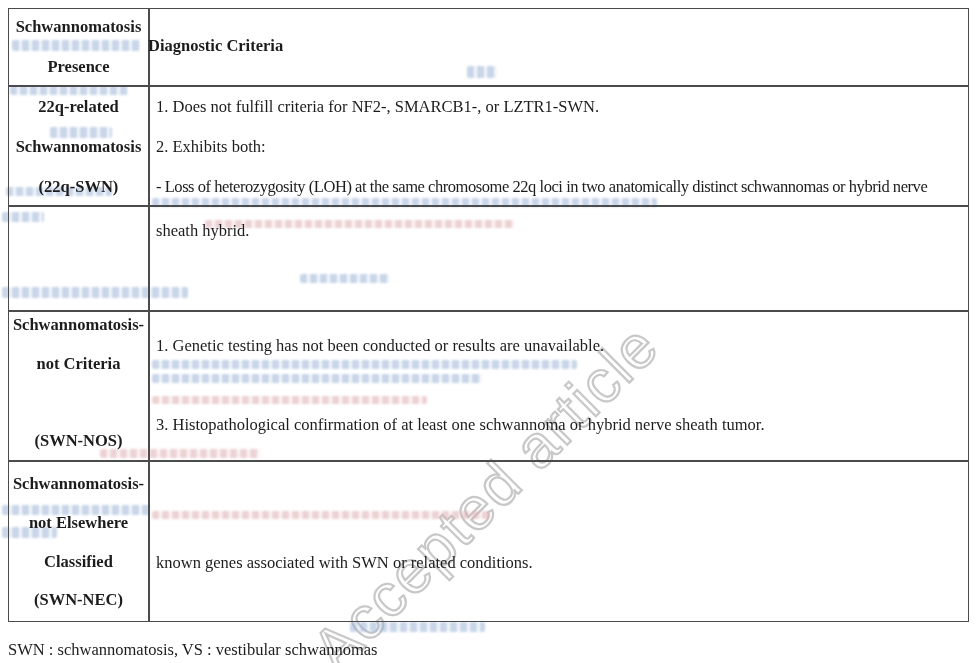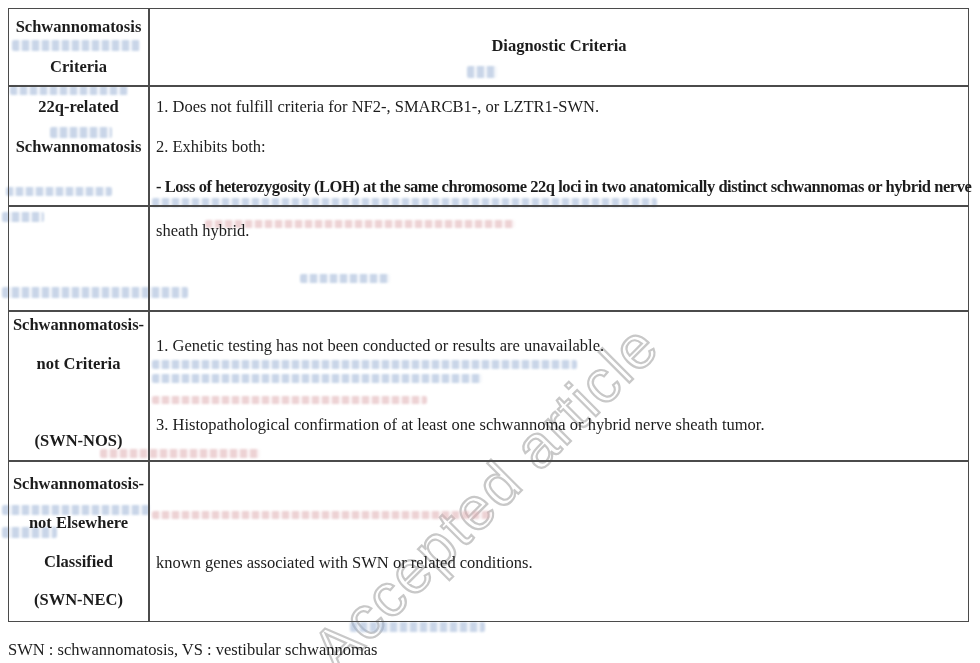--- a/index.html
+++ b/index.html
@@ -11,24 +11,24 @@
   
   .tbl-border {
     position:absolute; left:8px; top:8px; width:961px; height:614px;
     border:1.5px solid #4b4b4b; box-sizing:border-box; z-index:2;
   }
   .vline { position:absolute; left:148px; top:8px; width:1.5px; height:614px; background:#4b4b4b; z-index:2; }
   .hline { position:absolute; left:8px; width:961px; height:1.5px; background:#4b4b4b; z-index:2; }
   
   .line { position:absolute; font-size:16.5px; white-space:nowrap; z-index:3; line-height:1.2; }
   .lc   { left:8px; width:141px; text-align:center;font-weight:bold; }
-  .hdr2 { left:148px; width:822px; text-align:center; }
+  .hdr2 { left:148px; width:822px; text-align:left; }
   .cc   { left:156px; }
   .bold { font-weight:bold; }
-  .tight{ letter-spacing:-0.45px;font-weight:bold; }
+  .tight{ letter-spacing:-0.45px; }
   .gene { font-style:italic; }
   
   .wm { position:absolute; left:0; top:0; z-index:1; }
   
   .ghost { position:absolute; z-index:1; filter:blur(1.1px); opacity:.55; border-radius:2px; }
   .ghost-b { background:repeating-linear-gradient(90deg,#9db4d6 0 7px,rgba(157,180,214,.22) 7px 10px); }
   .ghost-p { background:repeating-linear-gradient(90deg,#dfaeb2 0 7px,rgba(223,174,178,.22) 7px 10px); }
 </style>
 </head>
 <body>
@@ -61,25 +61,26 @@
     </div>
 
   <div class="tbl-border"></div>
   <div class="vline"></div>
   <div class="hline" style="top:85px"></div>
   <div class="hline" style="top:205px"></div>
   <div class="hline" style="top:310px"></div>
   <div class="hline" style="top:460px"></div>
 
   <div class="line lc bold" style="top:17px">Schwannomatosis</div>
-  <div class="line lc bold" style="top:57px">Criteria</div>
+  <div class="line lc bold" style="top:57px">Presence</div>
   <div class="line hdr2 bold" style="top:36px">Diagnostic Criteria</div>
 
   <div class="line lc" style="top:97px">22q-related</div>
   <div class="line lc" style="top:137px">Schwannomatosis</div>
+  <div class="line lc" style="top:177px">(22q-SWN)</div>
 
   <div class="line cc" style="top:97px">1. Does not fulfill criteria for NF2-, SMARCB1-, or LZTR1-SWN.</div>
   <div class="line cc" style="top:137px">2. Exhibits both:</div>
   <div class="line cc tight" style="top:177px">- Loss of heterozygosity (LOH) at the same chromosome 22q loci in two anatomically distinct schwannomas or hybrid nerve</div>
   <div class="line cc" style="top:221px">sheath hybrid.</div>
 
   <div class="line lc" style="top:315px">Schwannomatosis-</div>
   <div class="line lc" style="top:354px">not Criteria</div>
   <div class="line lc" style="top:431px">(SWN-NOS)</div>
 

